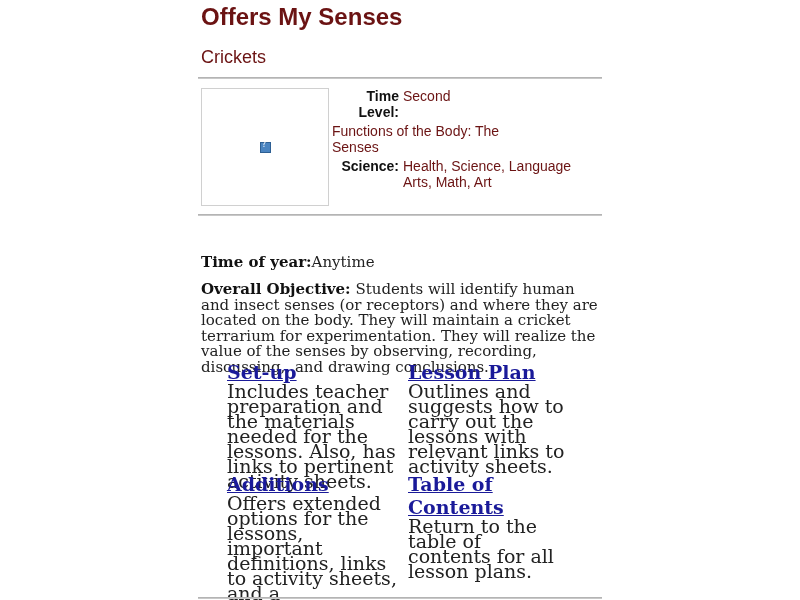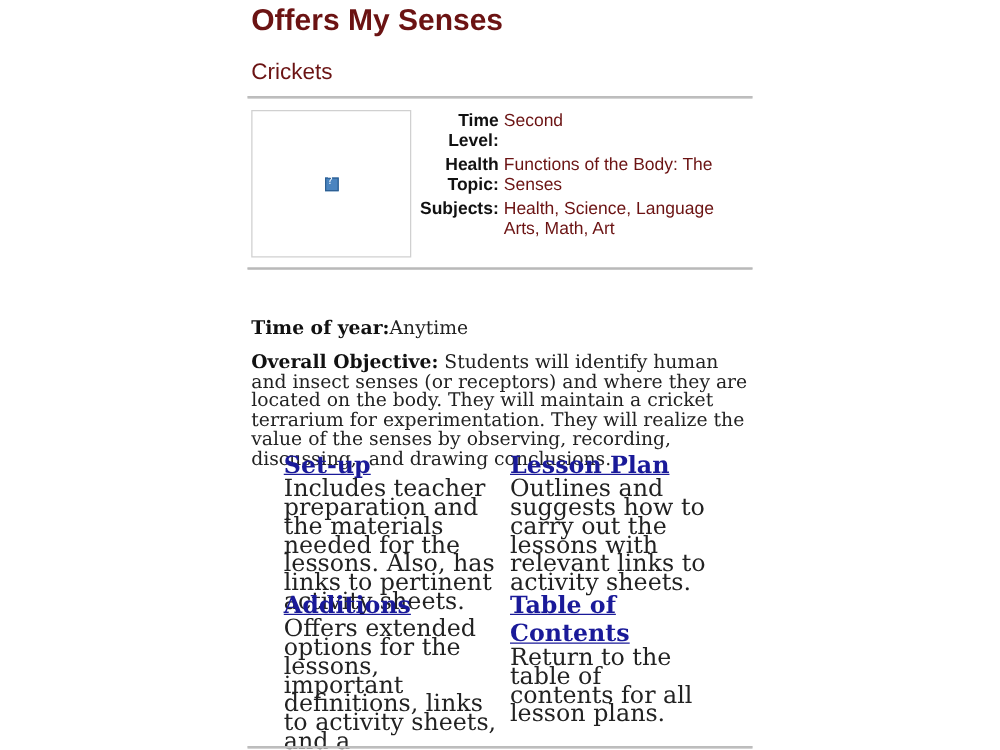--- a/index.html
+++ b/index.html
@@ -34,25 +34,24 @@
   <div class="img-box">
     <div class="broken-img"></div>
   </div>
 
   <div class="meta">
     <div class="meta-row">
       <div class="meta-label">Time Level:</div>
       <div class="meta-value">Second</div>
     </div>
     <div class="meta-row">
-      <div class="meta-label">Health Topic:</div>
       <div class="meta-value">Functions of the Body: The Senses</div>
     </div>
     <div class="meta-row">
-      <div class="meta-label">Subjects:</div>
+      <div class="meta-label">Science:</div>
       <div class="meta-value">Health, Science, Language Arts, Math, Art</div>
     </div>
   </div>
 
   <div class="hr" style="top:214px;"></div>
 
   <div class="body-text time">
     <span class="b">Time of year:</span><span>Anytime</span>
   </div>
 

